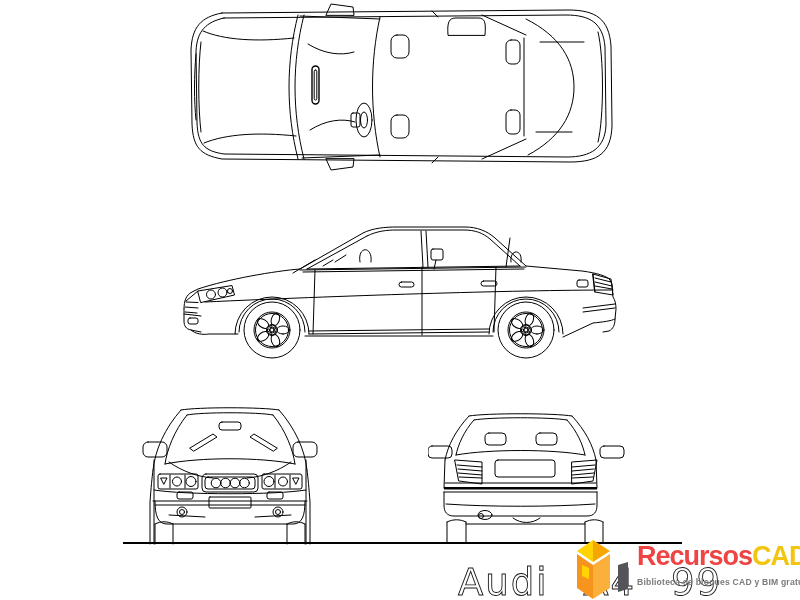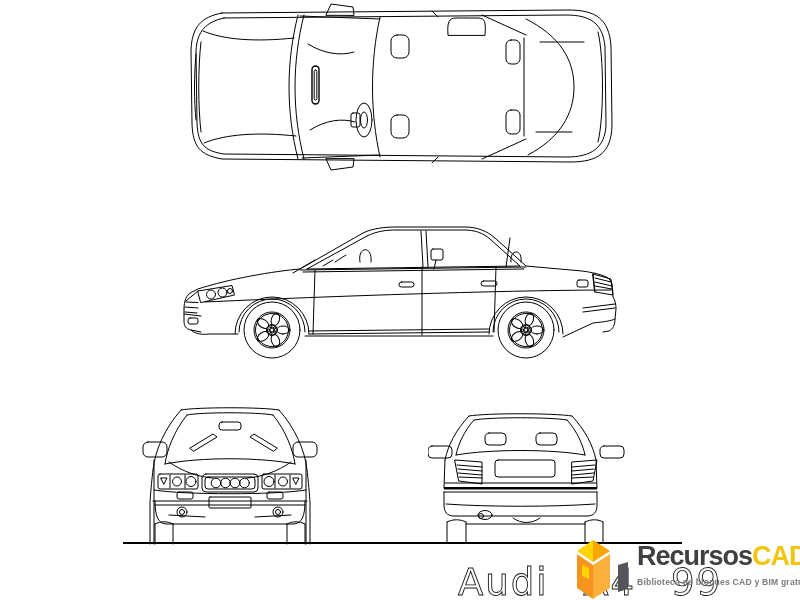--- a/index.html
+++ b/index.html
@@ -11,21 +11,21 @@
       fill:none;stroke:#000;stroke-width:1;stroke-linecap:round;stroke-linejoin:round;}
   .ground-line{position:absolute;left:123px;top:542px;width:559px;height:2px;background:#000;}
   .title-svg{position:absolute;left:450px;top:550px;}
   .title-svg text{fill:none;stroke:#161616;stroke-width:0.9px;
       font-family:"DejaVu Sans",sans-serif;font-size:37px;font-weight:400;
       letter-spacing:2px;word-spacing:21px;}
   .logo{position:absolute;left:573px;top:537px;width:227px;height:63px;}
   .logo-icon{position:absolute;left:0;top:2px;}
   .brand{position:absolute;left:64px;top:6px;font-weight:bold;font-size:27px;
          letter-spacing:-1px;white-space:nowrap;line-height:1;}
-  .brand .primary{color:#404040;}
+  .brand .primary{color:#ef4444;}
   .brand .secondary{color:#F2C50F;}
   .tagline{position:absolute;left:64px;top:40px;font-weight:bold;font-size:8.6px;
            color:#7b7b7b;letter-spacing:0.2px;white-space:nowrap;}
 </style>
 </head>
 <body>
 
 <div class="canvas">
 
   <div class="view cad" style="left:186px;top:2px;">

